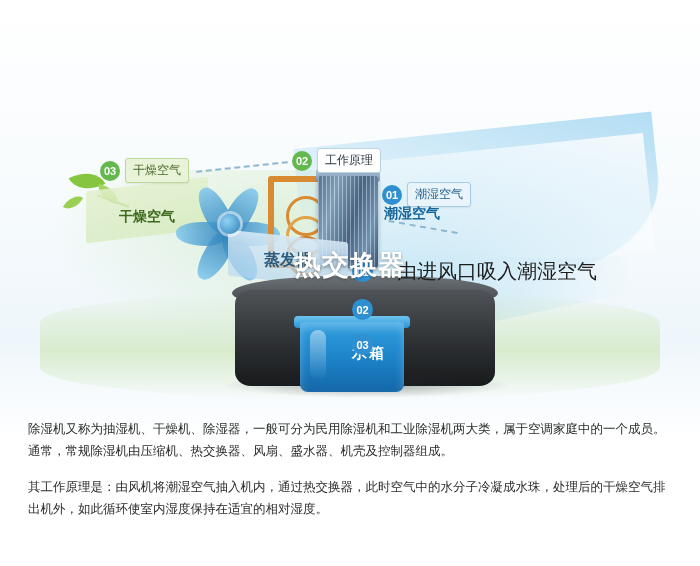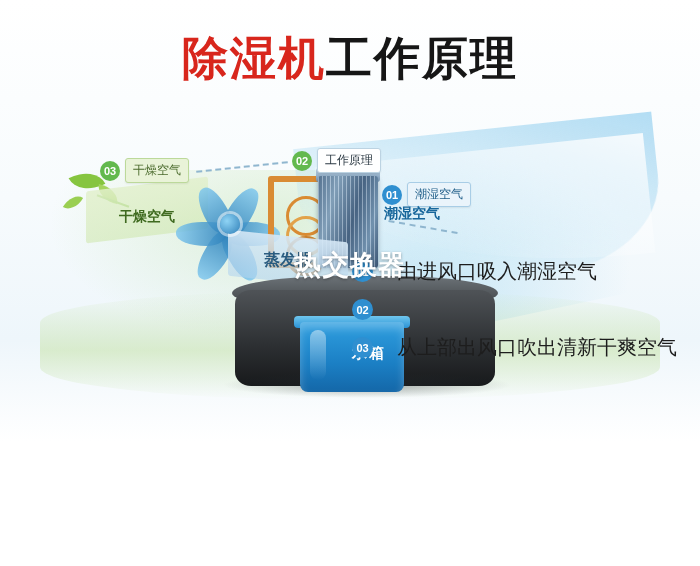--- a/index.html
+++ b/index.html
@@ -211,23 +211,20 @@
 <body>
 
 <div class="page">
 
   <div class="swoosh swoosh1"></div>
   <div class="swoosh swoosh2"></div>
   <div class="bandblue"></div>
   <div class="bandwhite"></div>
   <div class="grassband"></div>
 
-  <div class="title">
-    <span class="t-red">除湿机</span><span class="t-dark">工作原理</span>
-  </div>
 
   <div class="leaf l1"></div>
   <div class="leaf l2"></div>
   <div class="leaf l3"></div>
   <div class="leafstem"></div>
 
   <div class="dry-panel"></div>
   <div class="chip chip-dry">
     <span class="badge green">03</span>
     <span class="box">干燥空气</span>
@@ -282,22 +279,25 @@
   <div class="steps">
     <div class="step">
       <span class="num">01</span>
       <span class="txt">由进风口吸入潮湿空气</span>
     </div>
     <div class="step">
       <span class="num">02</span>
     </div>
     <div class="step">
       <span class="num">03</span>
-      <span class="txt">从上部出风口吹出清新干爽空气</span>
     </div>
   </div>
 
   <div class="watermark">
     <div>热交换器</div>
   </div>
 
+  <div class="body-text">
+    <p>除湿机又称为抽湿机、干燥机、除湿器，一般可分为民用除湿机和工业除湿机两大类，属于空调家庭中的一个成员。通常，常规除湿机由压缩机、热交换器、风扇、盛水器、机壳及控制器组成。</p>
+    <p class="last">其工作原理是：由风机将潮湿空气抽入机内，通过热交换器，此时空气中的水分子冷凝成水珠，处理后的干燥空气排出机外，如此循环使室内湿度保持在适宜的相对湿度。</p>
+  </div>
 
 </div>
 
 </body></html>

